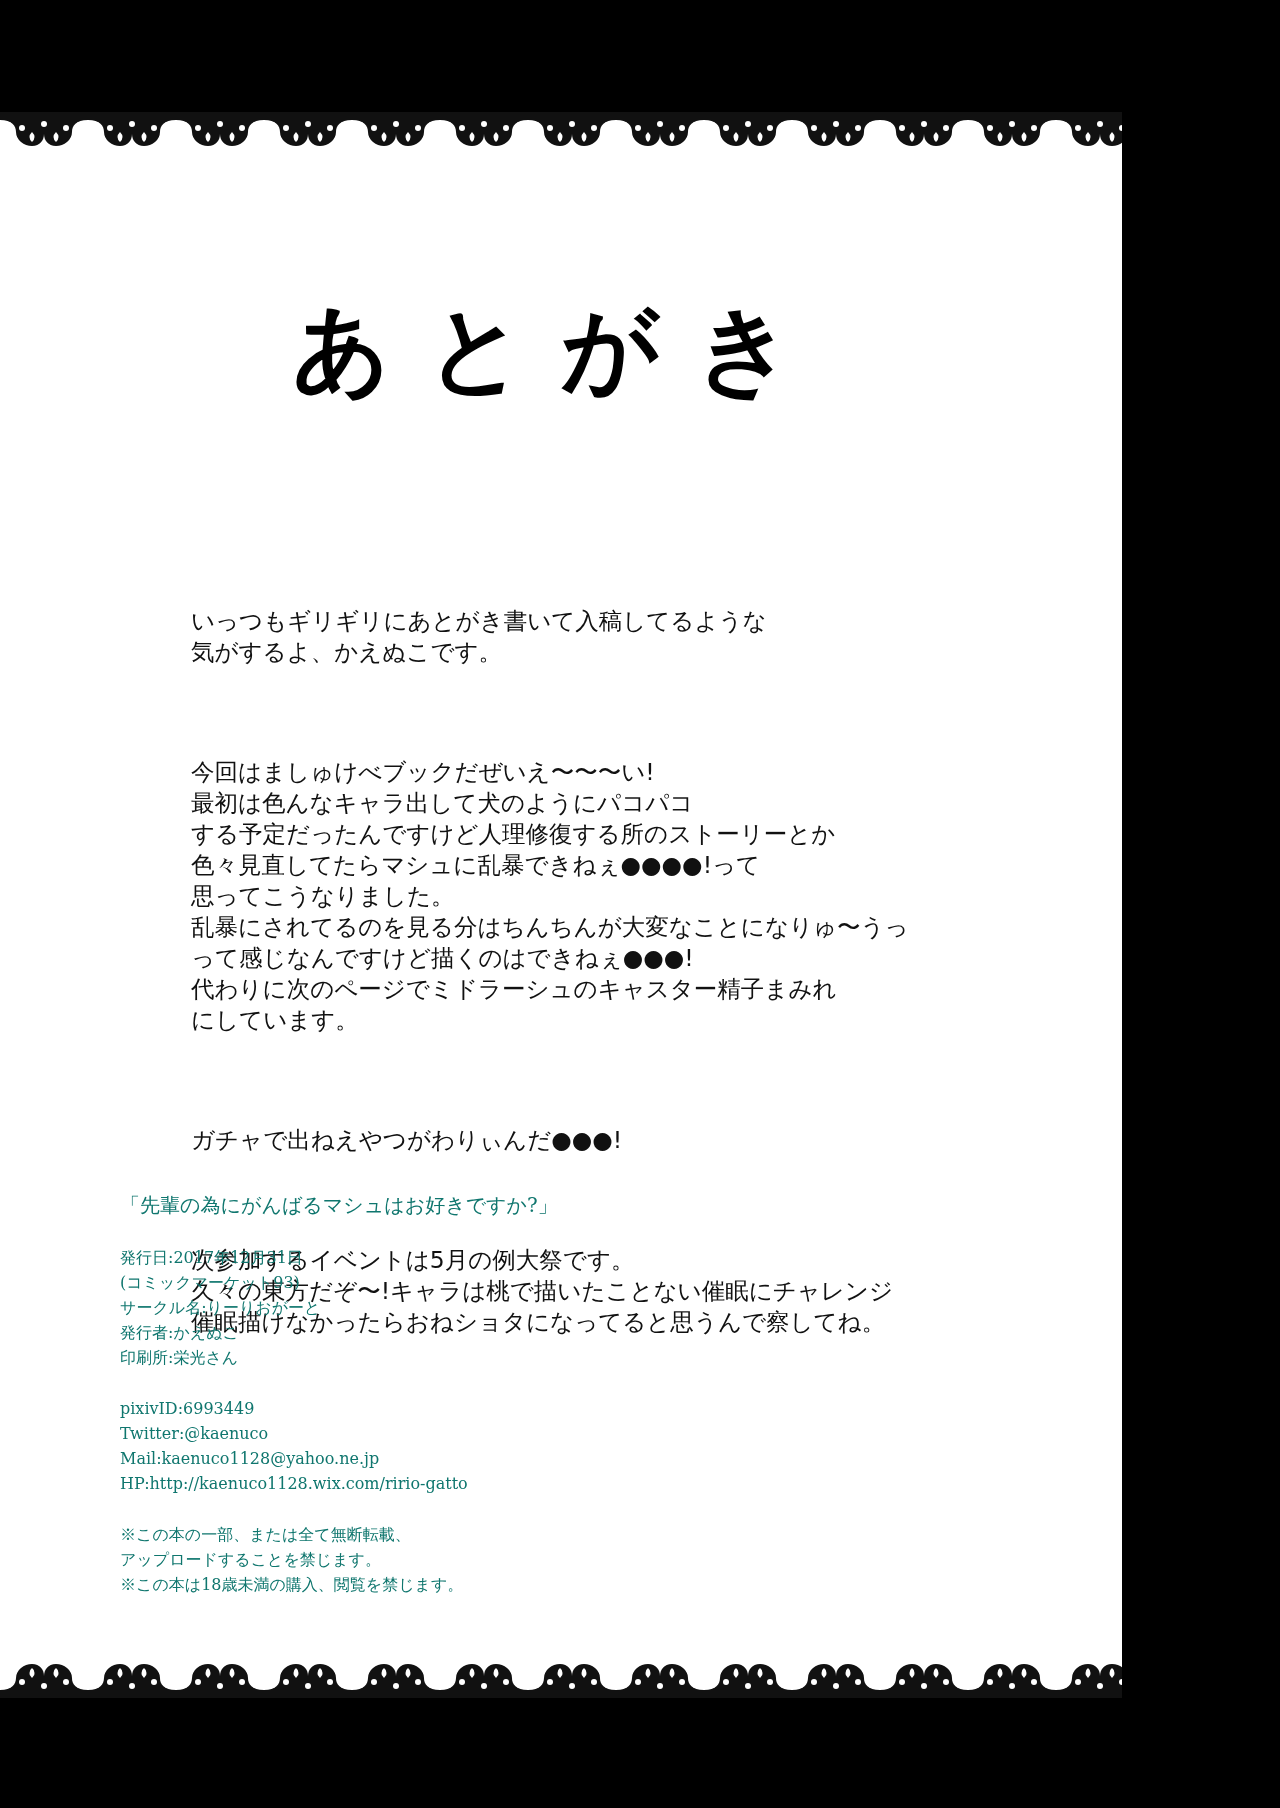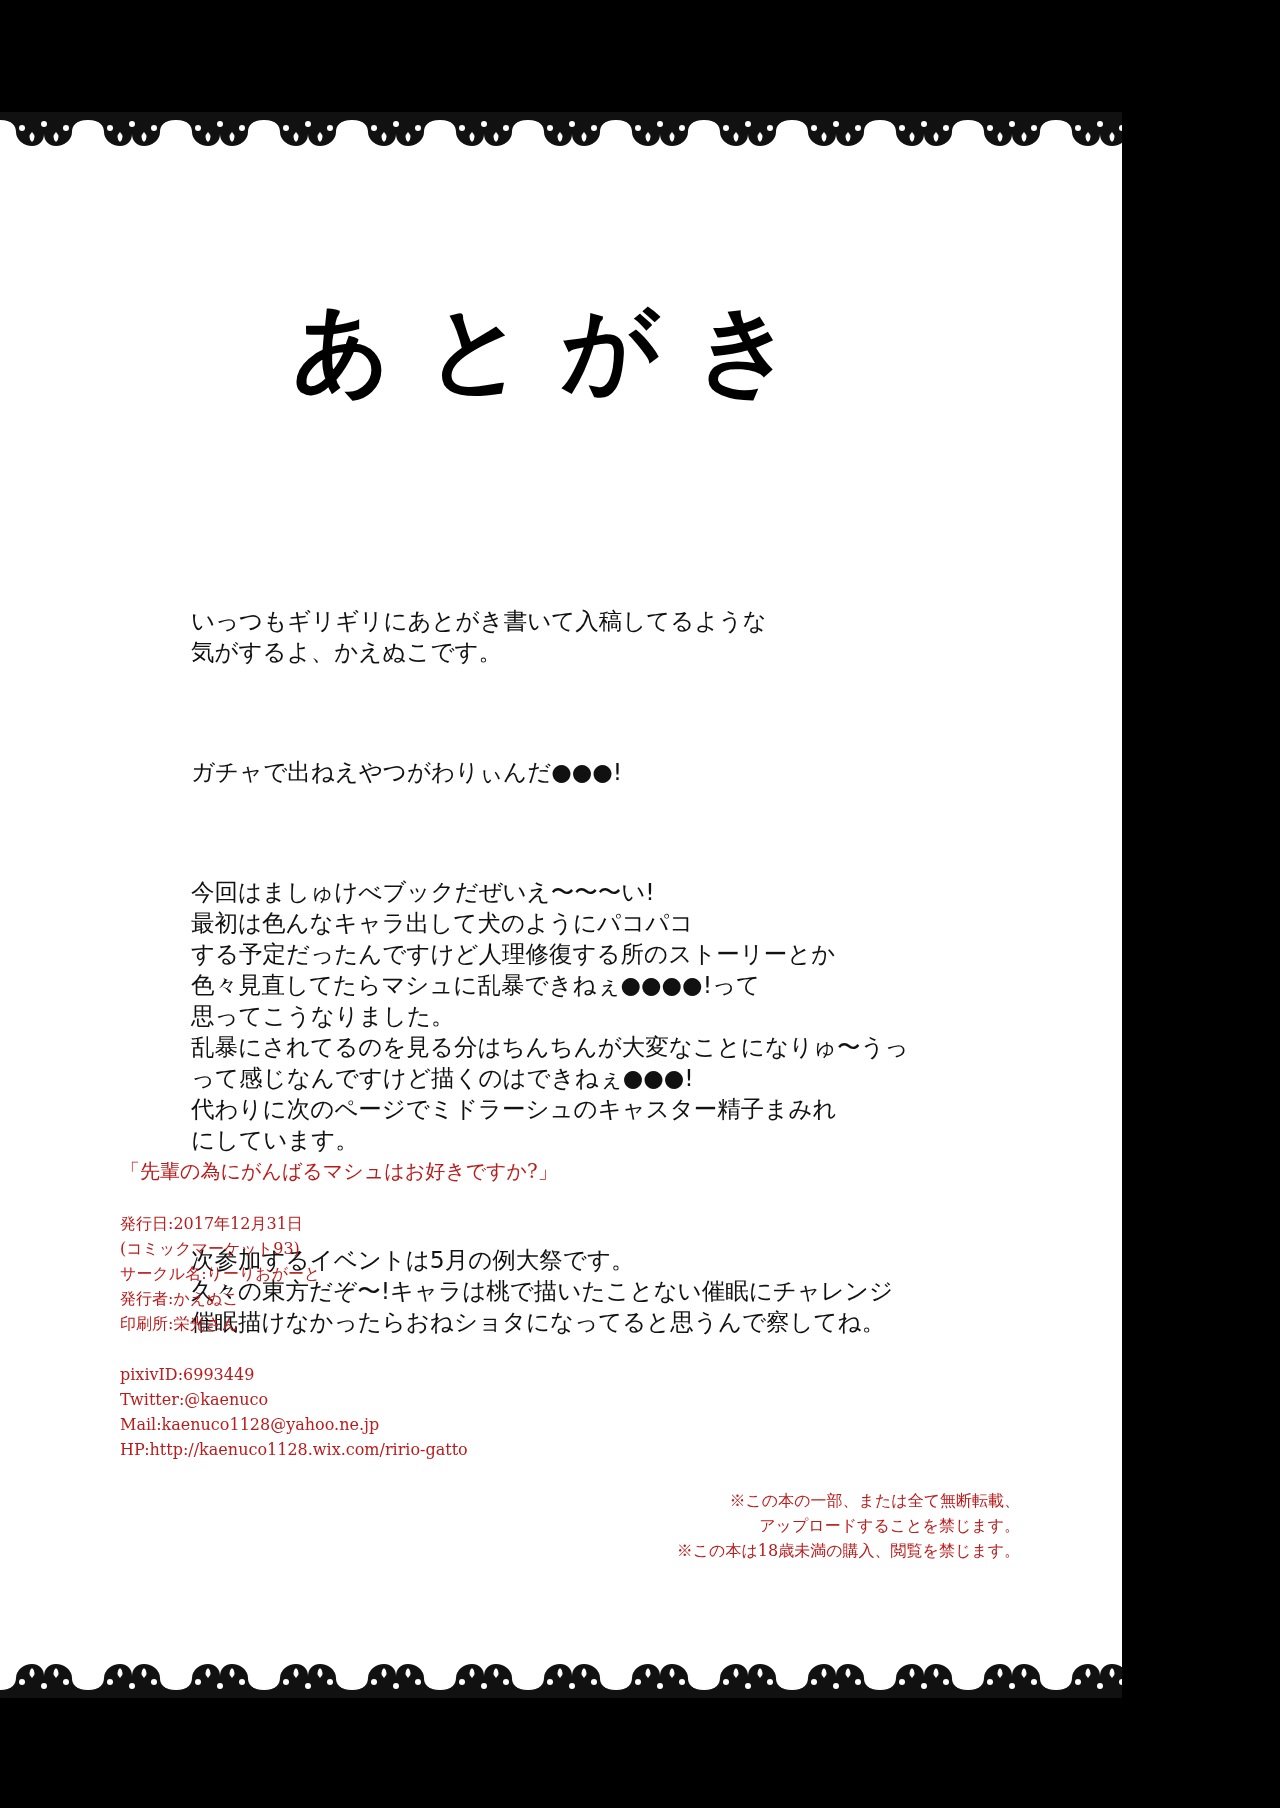--- a/index.html
+++ b/index.html
@@ -69,37 +69,37 @@
   }
   .body-text .para {
     margin-bottom: 27px;
     white-space: pre-wrap;
   }
   .body-text .para:last-child { margin-bottom: 0; }
 
   .colophon {
     position: absolute;
     left: 120px;
-    top: 1045px;
+    top: 1079px;
     width: 900px;
-    color: #b91c1c;
+    color: #0f766e;
     font-family: "DejaVu Serif", serif;
   }
   .colophon .quote-title {
     font-size: 20px;
     line-height: 28px;
     margin-bottom: 26px;
   }
   .colophon .block {
     font-size: 16px;
     line-height: 25px;
     margin-bottom: 26px;
     white-space: pre-wrap;
   }
-  .colophon .block.last { margin-bottom: 15px; text-align: right; }
+  .colophon .block.last { margin-bottom: 15px; }
 </style>
 </head>
 <body>
 
 <div class="page">
 
   <div class="sheet">
 
     <div class="lace top">
       <svg width="1122" height="42" viewBox="0 0 1122 42" xmlns="http://www.w3.org/2000/svg">
@@ -117,30 +117,30 @@
         </defs>
         <rect x="0" y="0" width="1122" height="42" fill="url(#lacepat)"></rect>
       </svg>
     </div>
 
     <div class="title">あとがき</div>
 
     <div class="body-text">
       <div class="para">いっつもギリギリにあとがき書いて入稿してるような
 気がするよ、かえぬこです。</div>
-      <div class="para">ガチャで出ねえやつがわりぃんだ●●●!</div>
       <div class="para">今回はましゅけべブックだぜいえ〜〜〜い!
 最初は色んなキャラ出して犬のようにパコパコ
 する予定だったんですけど人理修復する所のストーリーとか
 色々見直してたらマシュに乱暴できねぇ●●●●!って
 思ってこうなりました。
 乱暴にされてるのを見る分はちんちんが大変なことになりゅ〜うっ
 って感じなんですけど描くのはできねぇ●●●!
 代わりに次のページでミドラーシュのキャスター精子まみれ
 にしています。</div>
+      <div class="para">ガチャで出ねえやつがわりぃんだ●●●!</div>
       <div class="para">次参加するイベントは5月の例大祭です。
 久々の東方だぞ〜!キャラは桃で描いたことない催眠にチャレンジ
 催眠描けなかったらおねショタになってると思うんで察してね。</div>
     </div>
 
     <div class="colophon">
       <div class="quote-title">「先輩の為にがんばるマシュはお好きですか?」</div>
       <div class="block">発行日:2017年12月31日
 (コミックマーケット93)
 サークル名:りーりおがーと

